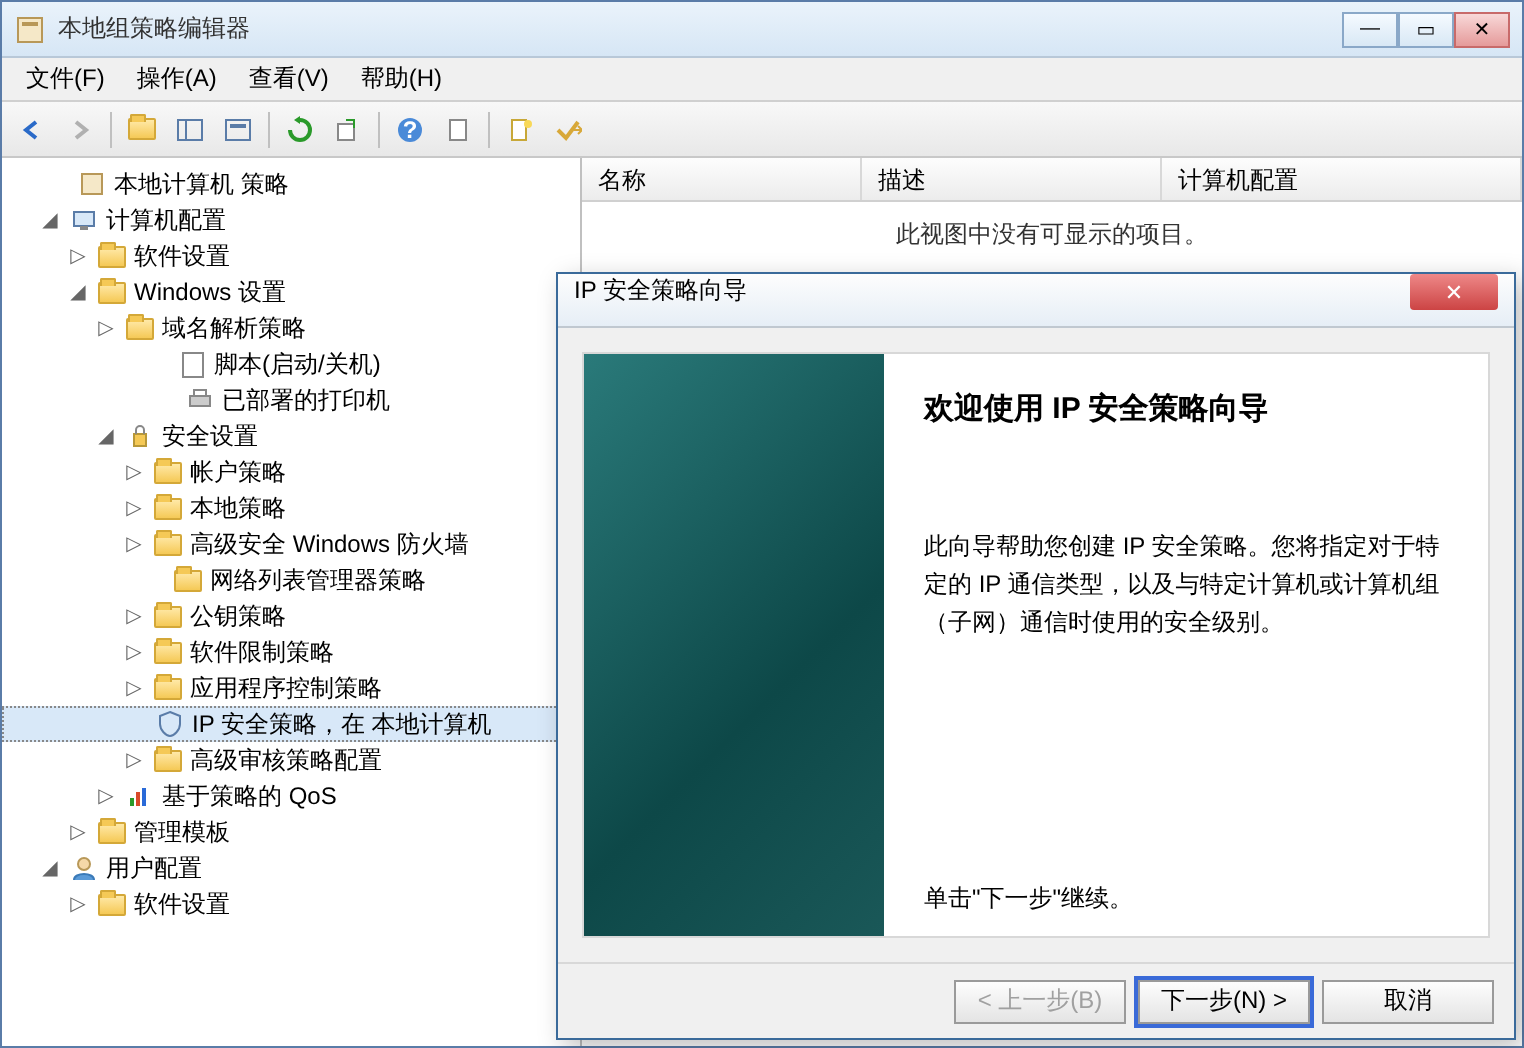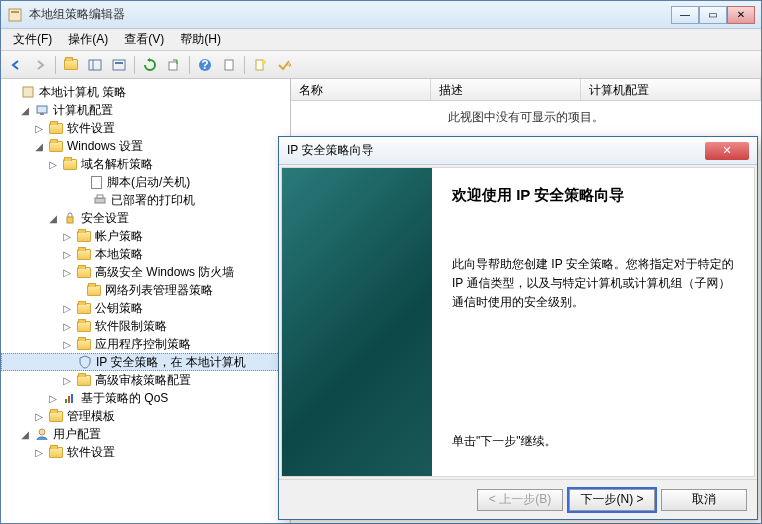--- a/index.html
+++ b/index.html
@@ -31,24 +31,24 @@
 .folder-icon::before { content:""; position:absolute; top:-3px; left:0; width:6px; height:3px; background:#f5c956; border:1px solid #d4a838; border-bottom:none; border-radius:1px 1px 0 0; }
 .doc-icon { width: 11px; height: 13px; background: #fff; border: 1px solid #888; position: relative; }
 
 .list-panel { flex: 1; display: flex; flex-direction: column; background: #fff; }
 .list-header { height: 22px; display: flex; background: linear-gradient(#fdfdfd,#ececec); border-bottom: 1px solid #d0d0d0; }
 .list-col { padding: 3px 8px; border-right: 1px solid #d8d8d8; }
 .list-body { flex: 1; display: flex; align-items: flex-start; justify-content: center; padding-top: 8px; color: #333; }
 
 
 .wizard { position: absolute; left: 278px; top: 136px; width: 480px; height: 384px; border: 1px solid #3a6a9a; background: #f0f0f0; box-shadow: 4px 4px 12px rgba(0,0,0,.25); display: flex; flex-direction: column; }
-.wizard-title { height: 28px; background: linear-gradient(#fdfdfd,#e6eef6); display: flex; align-items: center; padding: 0 8px; border-bottom: 1px solid #c0c8d0; }
+.wizard-title { height: 28px; background: linear-gradient(#fdfdfd,#e6eef6); display: flex; padding: 0 8px; border-bottom: 1px solid #c0c8d0; }
 .wizard-title-text { flex: 1; }
 .wizard-close { width: 44px; height: 18px; background: linear-gradient(#e88,#c44); color: #fff; display: flex; align-items: center; justify-content: center; font-size: 11px; cursor: pointer; border-radius: 2px; }
-.wizard-body { flex: 1; display: flex; background: #fff; margin: 2px; border: 1px solid #d8d8d8; }
+.wizard-body { flex: 1; display: flex; background: #fff; margin: 12px; border: 1px solid #d8d8d8; }
 .wizard-side { width: 150px; background: linear-gradient(135deg,#2a7a7a,#0d4848 60%,#1a5858); }
 .wizard-main { flex: 1; padding: 18px 20px 10px 20px; display: flex; flex-direction: column; }
 .wizard-heading { font-size: 15px; font-weight: bold; margin-bottom: 50px; }
 .wizard-para { line-height: 1.6; margin-bottom: 120px; }
 .wizard-hint { }
 .wizard-buttons { height: 40px; display: flex; align-items: center; justify-content: flex-end; gap: 6px; padding: 0 10px; background: #f0f0f0; border-top: 1px solid #d8d8d8; }
 .wiz-btn { min-width: 86px; height: 22px; border: 1px solid #9a9a9a; background: linear-gradient(#fdfdfd,#e4e4e4); cursor: pointer; padding: 0 6px; }
 .wiz-btn:disabled { color: #a0a0a0; cursor: default; }
 .wiz-btn.highlight { outline: 2px solid #3a6ad8; }
 </style>
@@ -140,21 +140,21 @@
     <div class="tool-btn">
         <svg width="14" height="14" viewBox="0 0 14 14">
           <path d="M2 7 L6 11 L12 3" stroke="#d8a838" stroke-width="2" fill="none"></path>
           <path d="M10 7 L14 7 M12 5 L14 7 L12 9" stroke="#d8a838" fill="none"></path>
         </svg>
       </div>
   </div>
 
   <div class="content">
     <div class="tree-panel">
-      <div class="tree-item" style="padding-left:4px">
+      <div class="tree-item" style="padding-left:22px">
           <span class="tree-toggle"></span>
           <span class="tree-icon">
             <svg width="14" height="14" viewBox="0 0 14 14">
               <rect x="2" y="2" width="10" height="10" fill="#f5e8c8" stroke="#b89858"></rect>
             </svg>
           </span>
           <span>本地计算机 策略</span>
         </div>
       <div class="tree-item" style="padding-left:18px">
           <span class="tree-toggle">◢</span>

